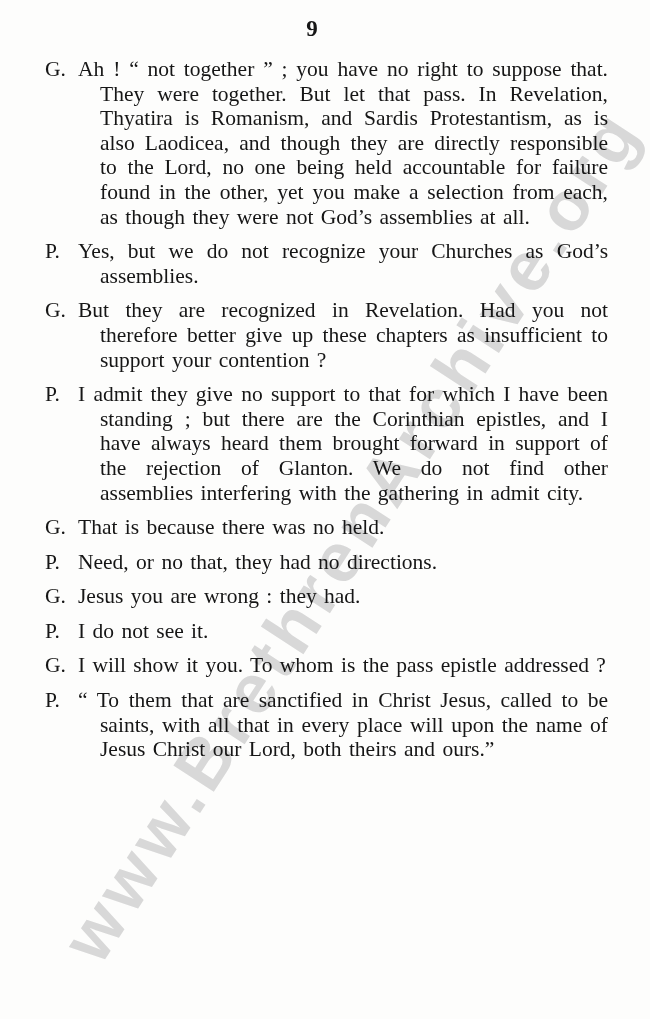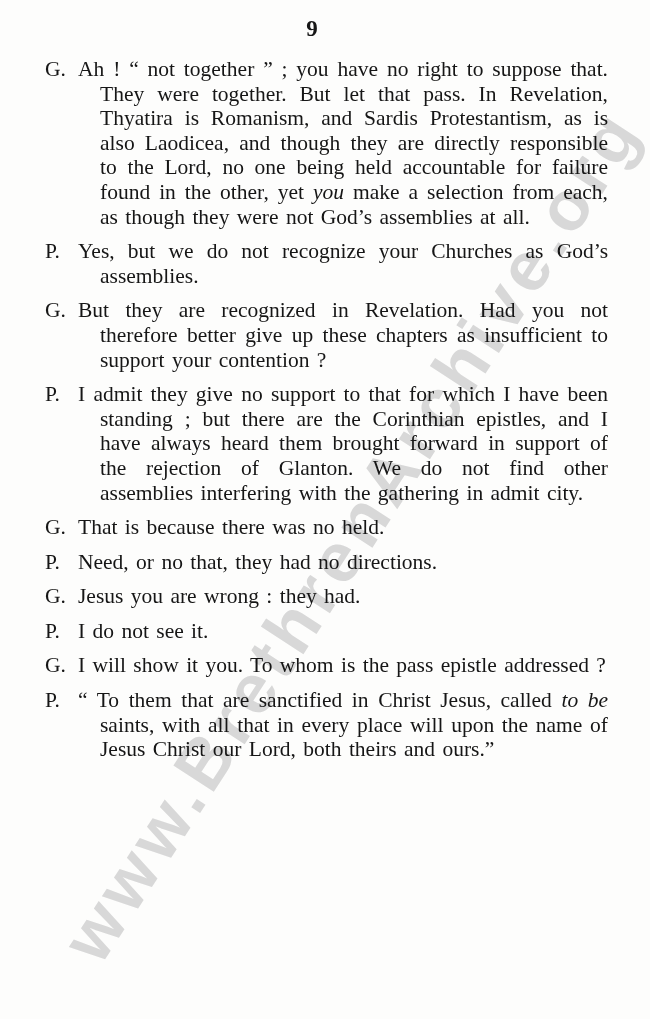--- a/index.html
+++ b/index.html
@@ -66,21 +66,20 @@
     top: 0;
   }
   .item .text {
     margin: 0;
     text-indent: -22px;
   }
   .item.continuation .text {
     text-indent: 0;
   }
   .italic {
-    font-style: italic;
   }
 </style>
 </head>
 <body>
 
 <div class="page">
   <div class="watermark" style="color: rgb(216, 216, 216);">www.BrethrenArchive.org</div>
 
   <div class="page-number">9</div>
 

